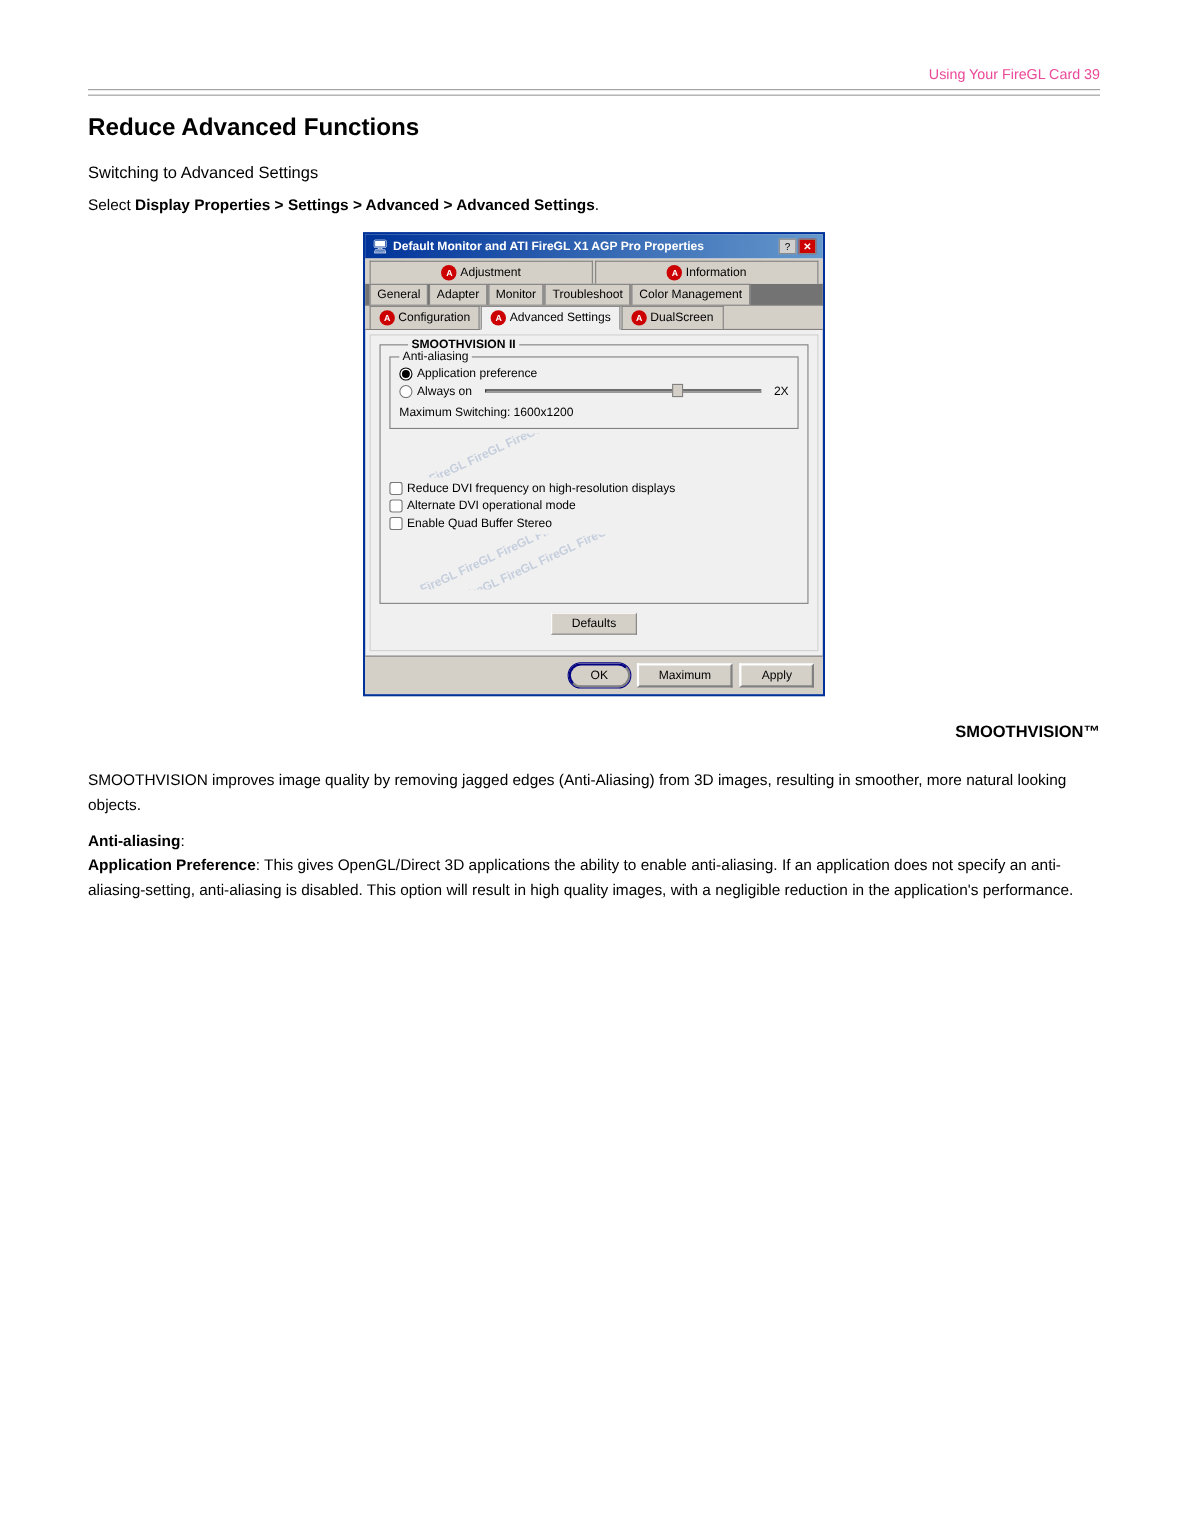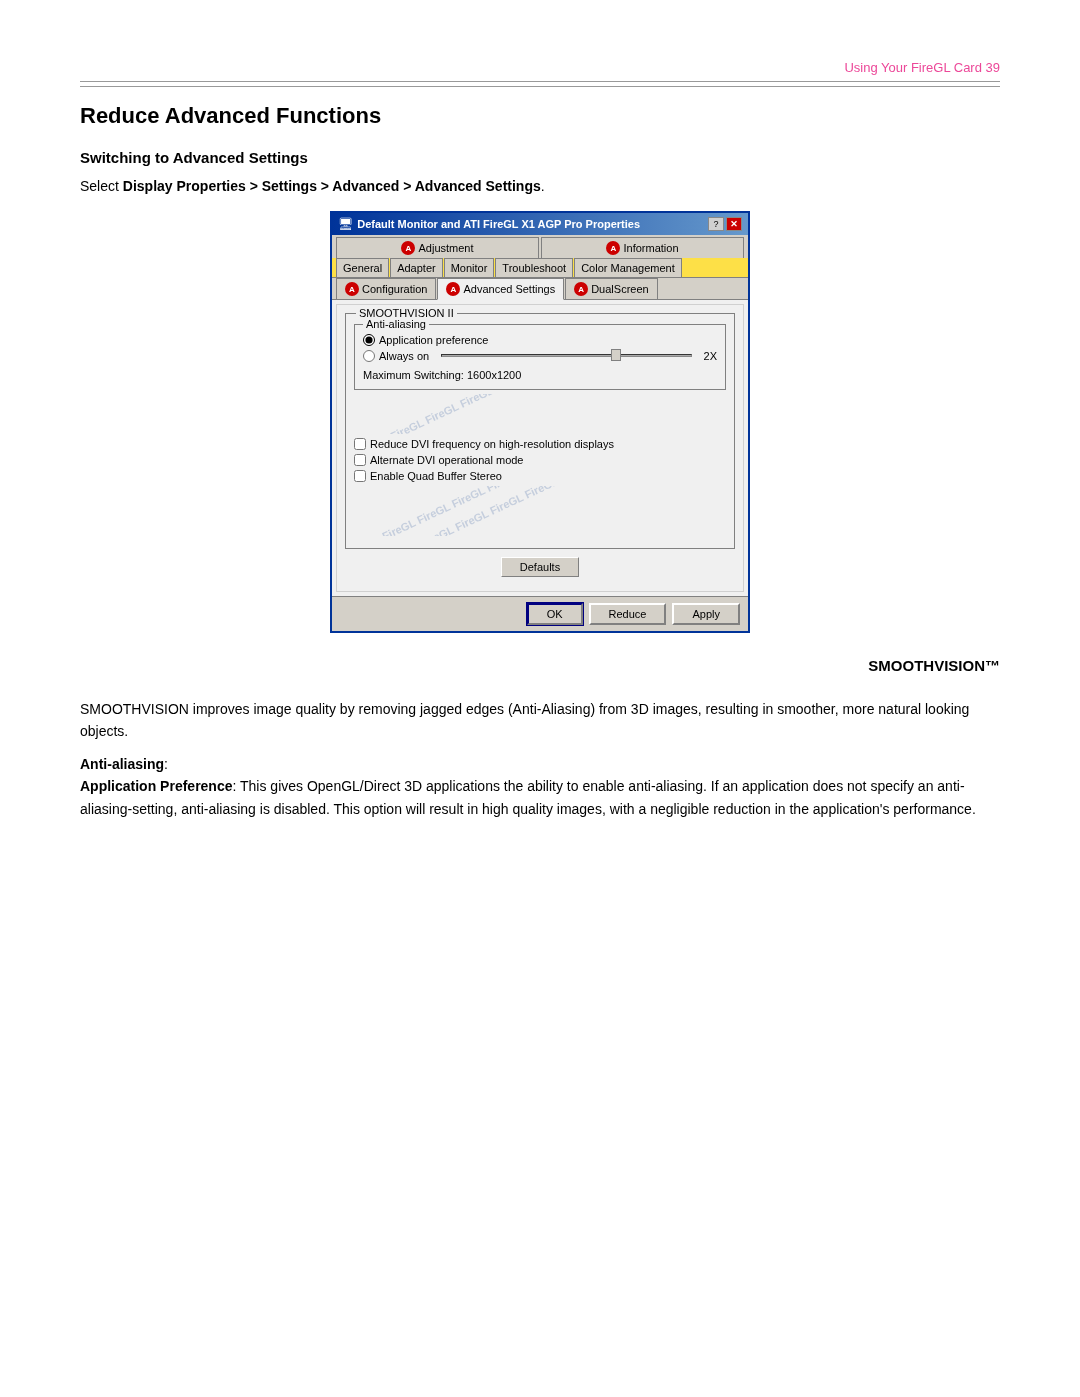--- a/index.html
+++ b/index.html
@@ -29,21 +29,21 @@
 
     .section-title {
       font-size: 22px;
       font-weight: bold;
       margin-bottom: 20px;
       margin-top: 10px;
     }
 
     .subsection-title {
       font-size: 15px;
-      font-weight: bold;
+      font-weight: normal;
       margin-bottom: 10px;
     }
 
     .intro-text {
       font-size: 14px;
       margin-bottom: 14px;
       line-height: 1.5;
     }
 
     
@@ -136,21 +136,21 @@
       cursor: pointer;
       display: flex;
       align-items: center;
       justify-content: center;
       gap: 3px;
     }
 
     
     .tabs-row-mid {
       display: flex;
-      background: #fde047;
+      background: #737373;
       border-bottom: 1px solid #808080;
       padding: 0 4px;
       gap: 1px;
       flex-wrap: nowrap;
     }
 
     .tab-small {
       padding: 3px 6px;
       background: #d4d0c8;
       border: 1px solid #808080;
@@ -198,25 +198,25 @@
     .groupbox {
       border: 1px solid #808080;
       padding: 4px 8px 8px 8px;
       margin-bottom: 8px;
       position: relative;
     }
 
     .groupbox-label {
       position: absolute;
       top: -7px;
-      left: 10px;
+      left: 25px;
       background: #f0f0f0;
       padding: 0 3px;
       font-size: 11px;
-      font-weight: normal;
+      font-weight: bold;
     }
 
     .groupbox-inner {
       border: 1px solid #808080;
       padding: 6px 8px 8px 8px;
       margin-top: 6px;
       position: relative;
     }
 
     .groupbox-inner-label {
@@ -292,20 +292,21 @@
       border: 2px solid;
       border-color: #ffffff #808080 #808080 #ffffff;
       font-size: 11px;
       cursor: pointer;
       min-width: 55px;
     }
 
     .footer-btn.ok-btn {
       border-color: #000080 #808080 #808080 #000080;
       outline: 1px solid #000080;
+      border-radius: 11px;
     }
 
     
     .smoothvision-header {
       font-size: 15px;
       font-weight: bold;
       margin-top: 20px;
       margin-bottom: 24px;
       text-align: right;
     }
@@ -436,21 +437,21 @@
         </div>
 
         <div class="defaults-row">
           <button class="btn-defaults">Defaults</button>
         </div>
 
       </div>
 
       <div class="dialog-footer">
         <button class="footer-btn ok-btn">OK</button>
-        <button class="footer-btn">Reduce</button>
+        <button class="footer-btn">Maximum</button>
         <button class="footer-btn">Apply</button>
       </div>
 
     </div>
   </div>
 
   <h2 class="smoothvision-header">SMOOTHVISION™</h2>
 
   <p class="body-text">SMOOTHVISION improves image quality by removing jagged edges (Anti-Aliasing) from 3D images, resulting in smoother, more natural looking objects.</p>
 

